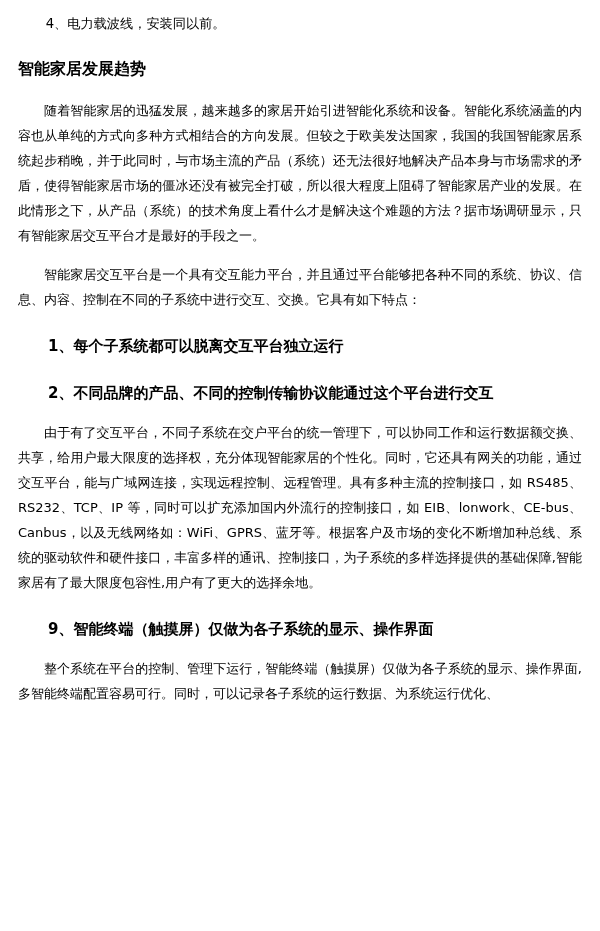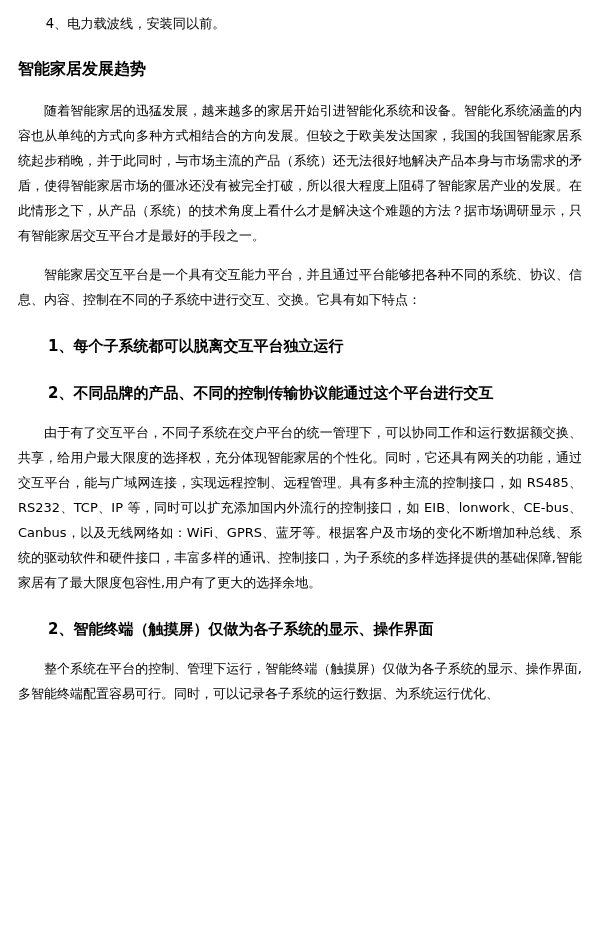--- a/index.html
+++ b/index.html
@@ -67,17 +67,17 @@
 
   <p class="para">智能家居交互平台是一个具有交互能力平台，并且通过平台能够把各种不同的系统、协议、信息、内容、控制在不同的子系统中进行交互、交换。它具有如下特点：</p>
 
   <h3 class="sub-heading">1、每个子系统都可以脱离交互平台独立运行</h3>
 
 
   <h3 class="sub-heading">2、不同品牌的产品、不同的控制传输协议能通过这个平台进行交互</h3>
 
   <p class="para tight">由于有了交互平台，不同子系统在交户平台的统一管理下，可以协同工作和运行数据额交换、共享，给用户最大限度的选择权，充分体现智能家居的个性化。同时，它还具有网关的功能，通过交互平台，能与广域网连接，实现远程控制、远程管理。具有多种主流的控制接口，如 RS485、RS232、TCP、IP 等，同时可以扩充添加国内外流行的控制接口，如 EIB、lonwork、CE-bus、Canbus，以及无线网络如：WiFi、GPRS、蓝牙等。根据客户及市场的变化不断增加种总线、系统的驱动软件和硬件接口，丰富多样的通讯、控制接口，为子系统的多样选择提供的基础保障,智能家居有了最大限度包容性,用户有了更大的选择余地。</p>
 
-  <h3 class="sub-heading">2、智能终端（触摸屏）仅做为各子系统的显示、操作界面</h3>
+  <h3 class="sub-heading">9、智能终端（触摸屏）仅做为各子系统的显示、操作界面</h3>
 
   <p class="para last">整个系统在平台的控制、管理下运行，智能终端（触摸屏）仅做为各子系统的显示、操作界面,多智能终端配置容易可行。同时，可以记录各子系统的运行数据、为系统运行优化、</p>
 
 </div>
 
 </body></html>

